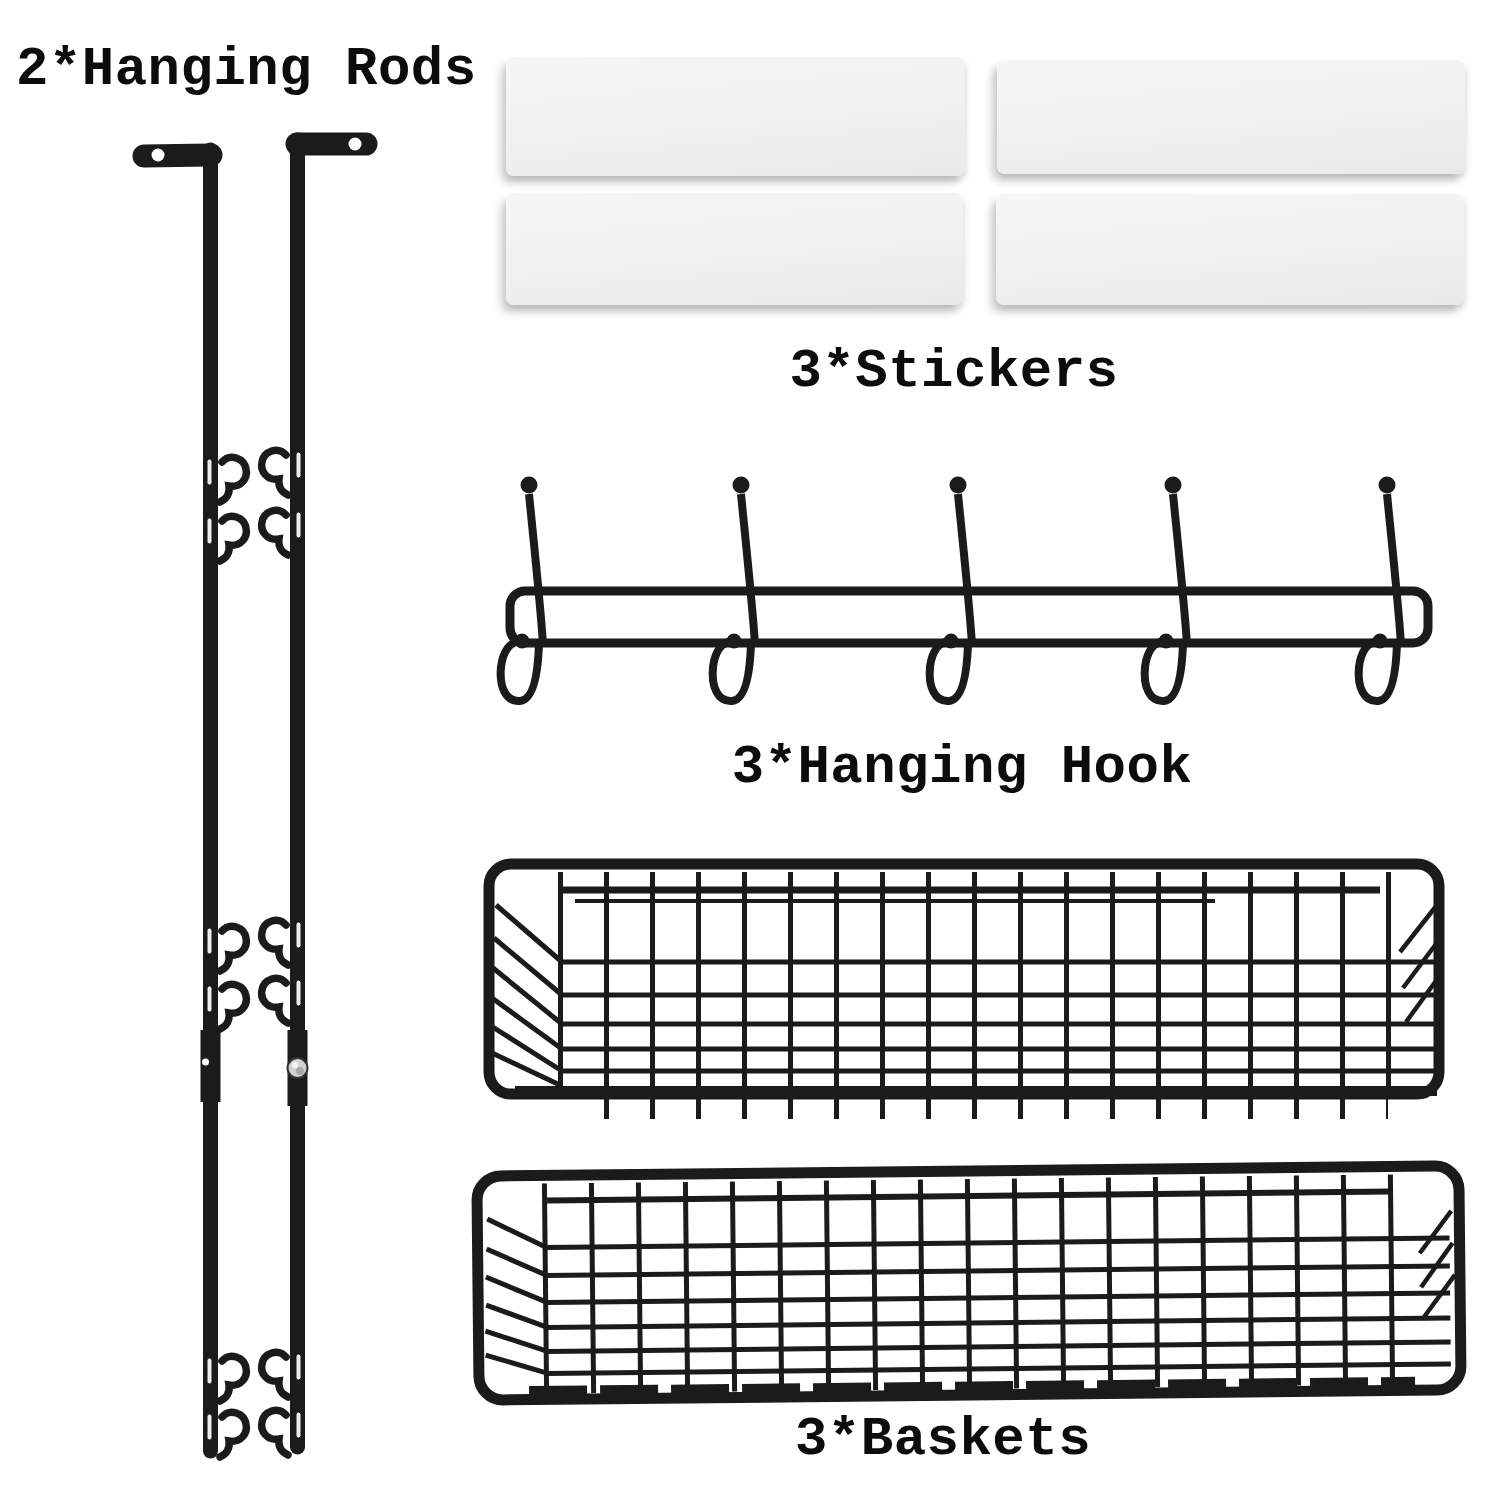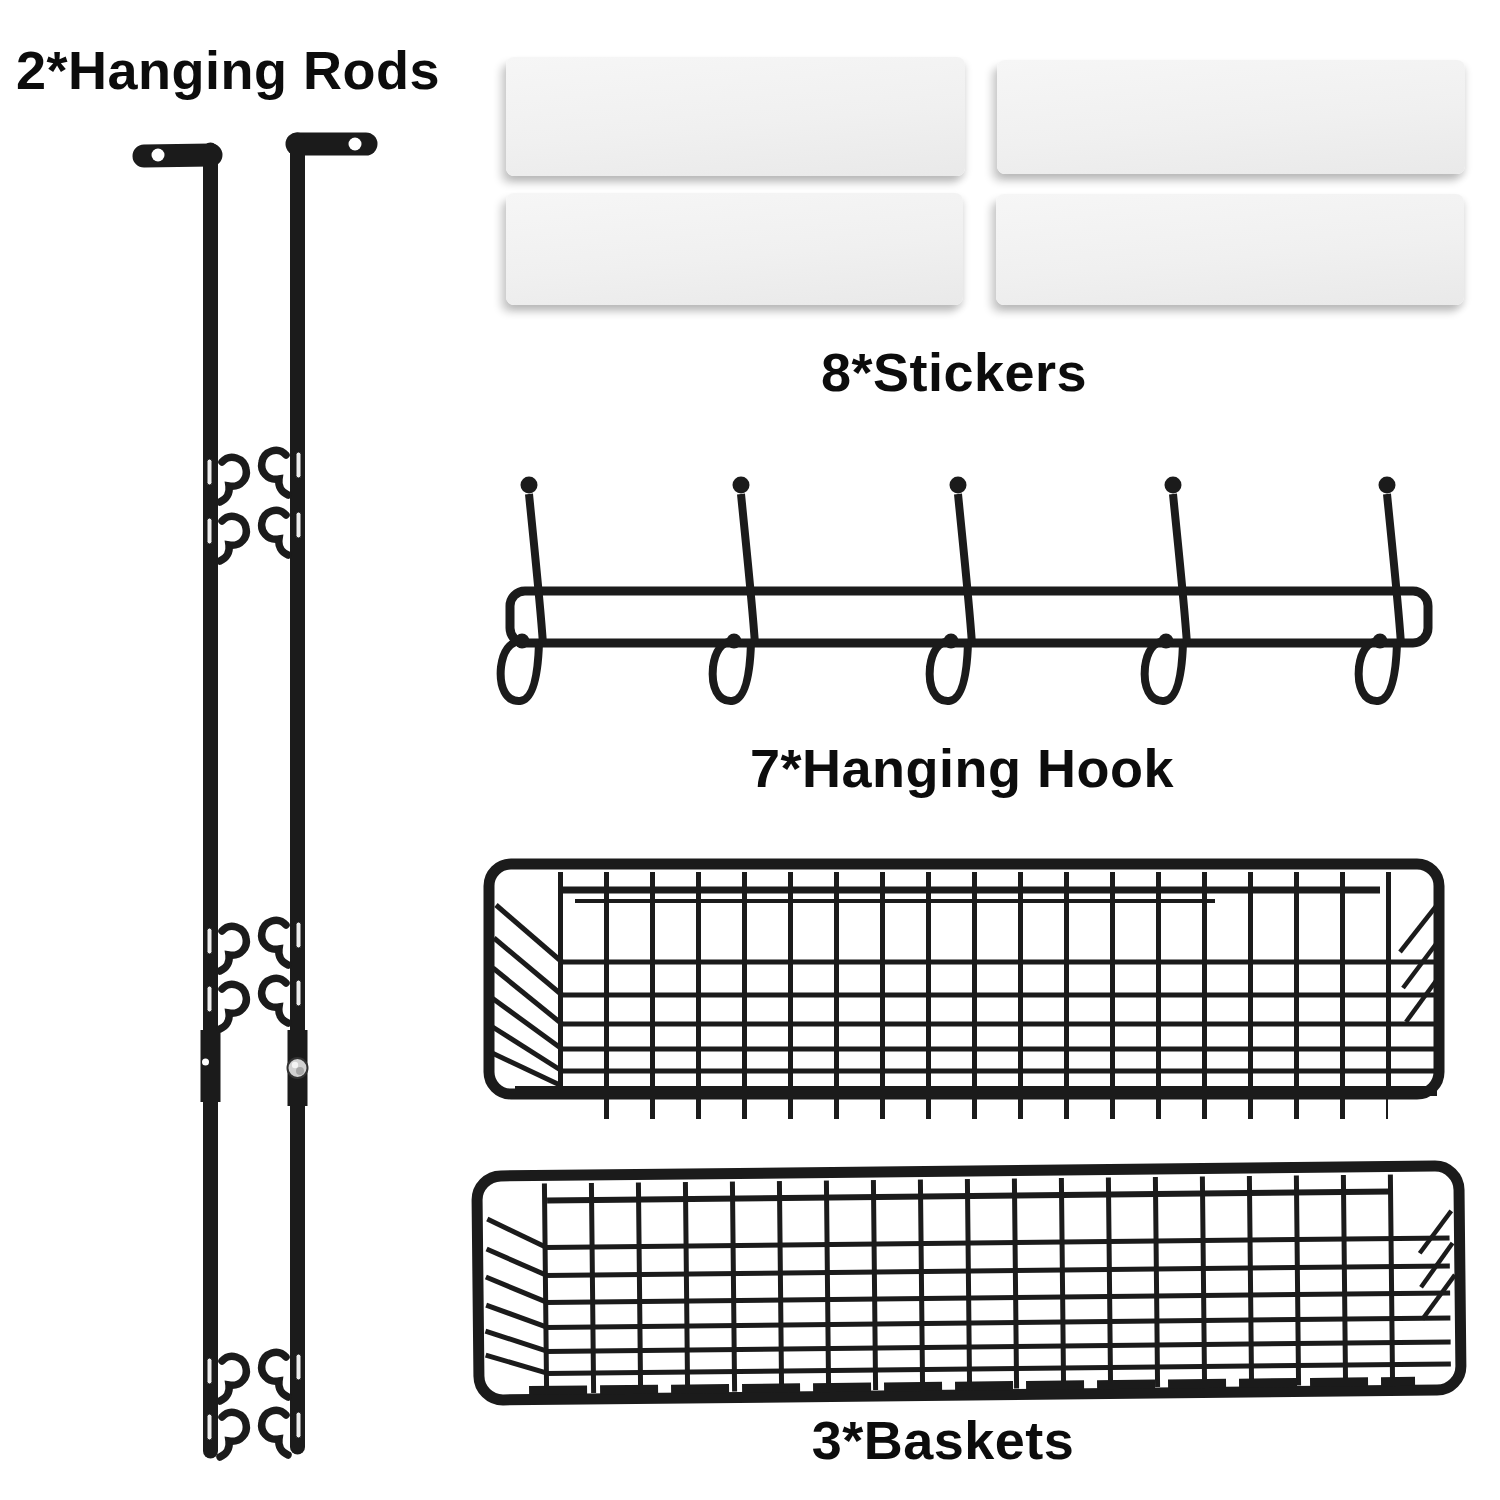--- a/index.html
+++ b/index.html
@@ -1,21 +1,21 @@
 <!DOCTYPE html>
 <html style="--page_bg: #ffffff; --item: #1b1b1b; --sticker_fill: #f0f0f0; --screw: #d2d2d2; --text: #0c0c0c;"><head>
 <meta charset="utf-8">
 <style>
   html,body{margin:0;padding:0;}
   .canvas{
     position:relative;
     width:1500px;height:1500px;
     background:var(--page_bg,#ffffff);
     overflow:hidden;
-    font-family:Liberation Sans, sans-serif;
+    font-family:Liberation Mono, monospace;
     border-radius:13px;
   }
   .label{
     position:absolute;
     font-size:54px;
     font-weight:700;
     color:var(--text,#0c0c0c);
     letter-spacing:0.5px;
     white-space:nowrap;
     line-height:1.05;
@@ -32,23 +32,23 @@
     box-shadow:-5px 7px 9px rgba(0,0,0,0.20), 2px 4px 6px rgba(0,0,0,0.10);
   }
 </style>
 </head>
 <body>
 
 <div class="canvas">
 
   <div class="label" style="left:16px;top:42px;">2*Hanging Rods</div>
 
-  <div class="label centered" style="left:454px;top:344px;">8*Stickers</div>
+  <div class="label centered" style="left:454px;top:344px;">3*Stickers</div>
 
-  <div class="label centered" style="left:462px;top:740px;">7*Hanging Hook</div>
+  <div class="label centered" style="left:462px;top:740px;">3*Hanging Hook</div>
 
   <div class="label centered" style="left:443px;top:1412px;">3*Baskets</div>
 
   <svg class="abs-svg" style="left:100px;top:120px;" width="300" height="1360" viewBox="100 120 300 1360">
     <defs>
       <g id="rod-hook">
         <rect x="-11" y="4" width="5" height="26" rx="2.5" fill="#ffffff" opacity="0.92"></rect>
         <path d="M 2 47 C 9 44 12 38 11 31 C 23 33 30 23 28 14 C 26 3 12 -2 4 7" fill="none" stroke-width="7.5" stroke-linecap="round"></path>
       </g>
     </defs>

